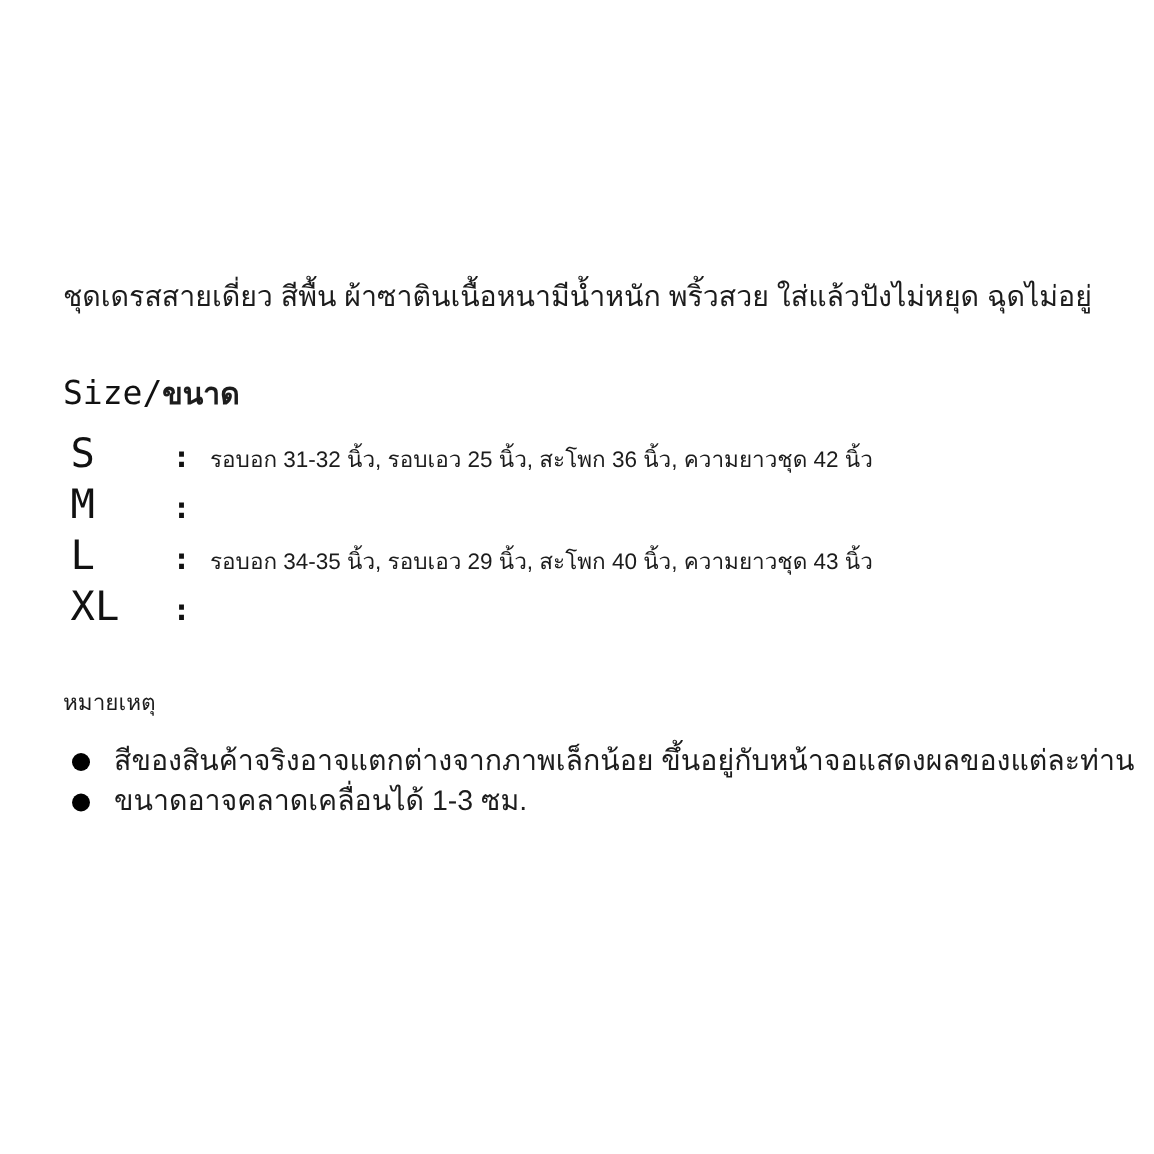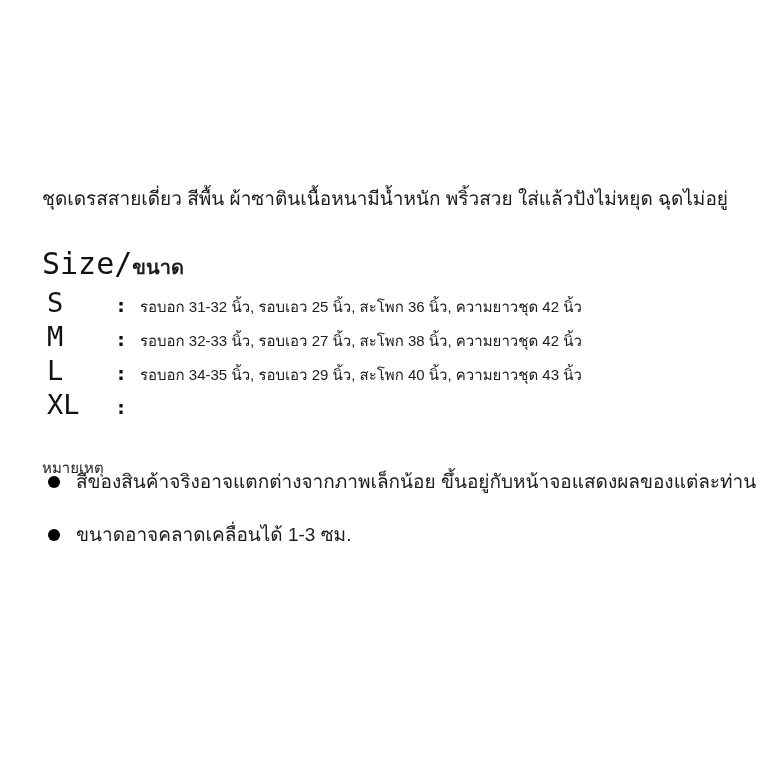--- a/index.html
+++ b/index.html
@@ -31,21 +31,21 @@
     position: absolute;
     left: 42px;
     top: 246px;
     height: 42px;
     display: flex;
     align-items: baseline;
     font-weight: normal;
   }
   .size-en {
     font-family: "DejaVu Sans Mono", "Liberation Mono", monospace;
-    font-size: 30px;
+    font-size: 22px;
     letter-spacing: 0px;
     color: #111111;
   }
   .size-th {
     font-size: 20px;
     color: #1c1c1c;
     font-weight: bold;
   }
   .size-table {
     position: absolute;
@@ -84,21 +84,21 @@
     font-size: 15px;
     font-weight: normal;
     color: #1c1c1c;
   }
   .note-item {
     position: absolute;
     left: 42px;
     display: flex;
     align-items: center;
   }
-  .note-item-1 { top: 467px; }
+  .note-item-1 { top: 493px; }
   .note-item-2 { top: 520px; }
   .bullet-dot {
     flex: 0 0 12px;
     width: 12px;
     height: 12px;
     margin-left: 6px;
     margin-right: 16px;
     border-radius: 50%;
     background: #000000;
   }
@@ -123,21 +123,20 @@
 
   <div class="size-table">
     <div class="size-row">
       <span class="size-label">S</span>
       <span class="size-colon">:</span>
       <span class="size-details">รอบอก 31-32 นิ้ว, รอบเอว 25 นิ้ว, สะโพก 36 นิ้ว, ความยาวชุด 42 นิ้ว</span>
     </div>
     <div class="size-row">
       <span class="size-label">M</span>
       <span class="size-colon">:</span>
-      <span class="size-details">รอบอก 32-33 นิ้ว, รอบเอว 27 นิ้ว, สะโพก 38 นิ้ว, ความยาวชุด 42 นิ้ว</span>
     </div>
     <div class="size-row">
       <span class="size-label">L</span>
       <span class="size-colon">:</span>
       <span class="size-details">รอบอก 34-35 นิ้ว, รอบเอว 29 นิ้ว, สะโพก 40 นิ้ว, ความยาวชุด 43 นิ้ว</span>
     </div>
     <div class="size-row">
       <span class="size-label">XL</span>
       <span class="size-colon">:</span>
     </div>

